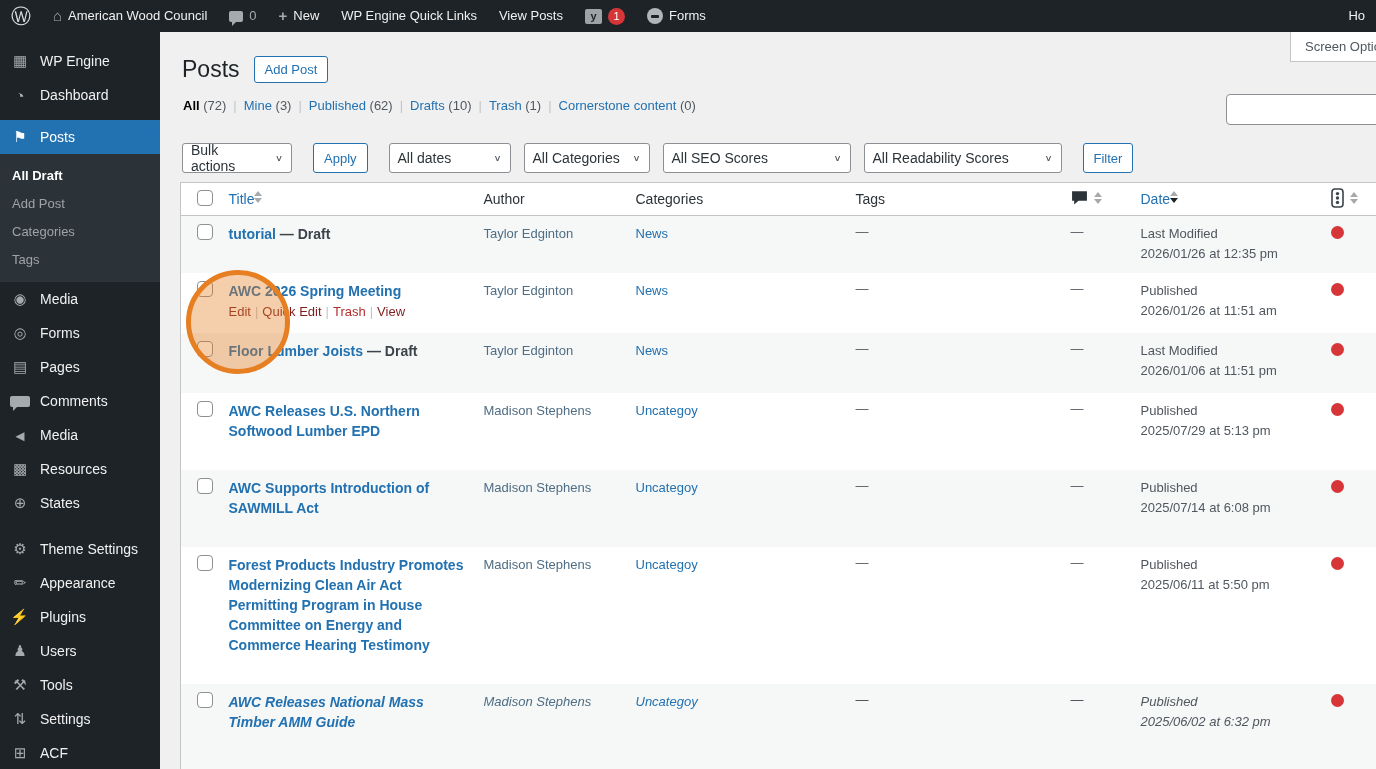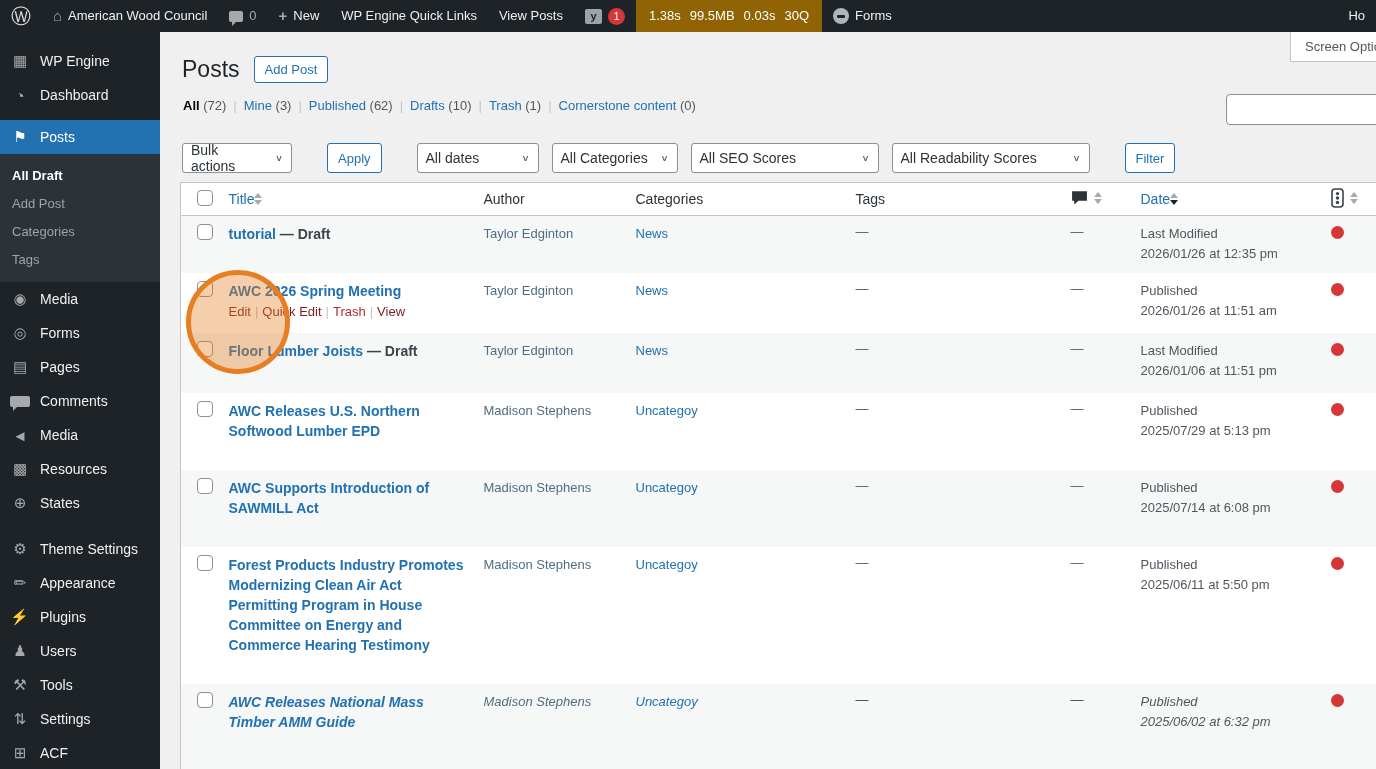--- a/index.html
+++ b/index.html
@@ -46,28 +46,28 @@
   .views a { color:#2271b1; text-decoration:none; cursor:pointer; }
   .views .current-view { color:#000; font-weight:bold; }
   .views .vcount { color:#50575e; font-weight:normal; }
   .views .vsep { color:#c3c4c7; margin:0 7px; }
   .search-box { position:absolute; top:62px; left:1066px; width:320px; height:31px; background:#fff; border:1px solid #8c8f94; border-radius:4px; padding:0 8px; font-size:14px; }
 
   .filters { position:absolute; top:111px; left:22px; display:flex; align-items:center; gap:13px; }
   .sel { height:30px; background:#fff; border:1px solid #8c8f94; border-radius:3px; display:inline-flex; align-items:center; justify-content:space-between; padding:0 8px 0 8px; font-size:14px; color:#2c3338; cursor:pointer; }
   .sel .chev { color:#50575e; font-size:11px; margin-left:10px; transform:scaleY(.8); }
   .wp-btn { height:30px; background:#fff; border:1px solid #2271b1; color:#2271b1; border-radius:3px; font-size:13px; padding:0 10px; cursor:pointer; font-family:inherit; }
-  .gap-r { margin-right:22px; }
+  .gap-r { margin-right:8px; }
 
   
   .posts-table-wrap { position:absolute; top:150px; left:20px; width:1196px; }
   table.posts { width:100%; border-collapse:collapse; table-layout:fixed; background:#fff; border:1px solid #c3c4c7; border-right:none; }
   col.c-cb { width:48px; } col.c-title { width:255px; } col.c-author { width:152px; } col.c-cats { width:220px; } col.c-tags { width:215px; } col.c-comm { width:70px; } col.c-date { width:190px; } col.c-seo { width:46px; }
   thead th { height:33px; text-align:left; font-weight:400; font-size:14px; color:#2c3338; border-bottom:1px solid #c3c4c7; vertical-align:middle; padding:0; }
-  thead .sort-link { color:#2271b1; text-decoration:none; display:inline-flex; align-items:center; gap:0; cursor:pointer; }
+  thead .sort-link { color:#2271b1; text-decoration:none; display:inline-flex; gap:0; cursor:pointer; }
   .sorter { display:inline-flex; flex-direction:column; gap:2px; }
   .tri-up { width:0; height:0; border-left:4px solid transparent; border-right:4px solid transparent; border-bottom:5px solid #a7aaad; }
   .tri-down { width:0; height:0; border-left:4px solid transparent; border-right:4px solid transparent; border-top:5px solid #a7aaad; }
   .tri-down.on { border-top-color:#1d2327; }
   tbody tr.alternate { background:#f6f7f7; }
   tbody td { vertical-align:top; font-size:13px; color:#50575e; padding-top:8px; }
   td.cb-cell, th.cb-cell { padding-left:16px; }
   .checkbox { width:16px; height:16px; border:1px solid #8c8f94; border-radius:4px; background:#fff; display:inline-block; cursor:pointer; }
   thead .checkbox { margin-top:0; }
   .title-cell { padding-right:12px; }
@@ -106,26 +106,20 @@
   </span>
   <span class="ab-item">
     <span class="ab-plus">+</span>
     <span>New</span>
   </span>
   <span class="ab-item">WP Engine Quick Links</span>
   <span class="ab-item">View Posts</span>
   <span class="ab-item">
     <span class="yoast-y">y</span>
     <span class="yoast-badge">1</span>
-  </span>
-  <span class="ab-item qm">
-    <span>1.38s</span>
-    <span>99.5MB</span>
-    <span>0.03s</span>
-    <span>30Q</span>
   </span>
   <span class="ab-item">
     <span class="gf-icon"></span>
     <span>Forms</span>
   </span>
   <span class="ab-spacer"></span>
   <span class="ab-item">Ho</span>
 </div>
 
 <div id="sidebar">

